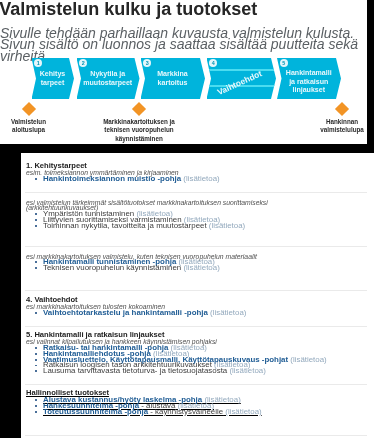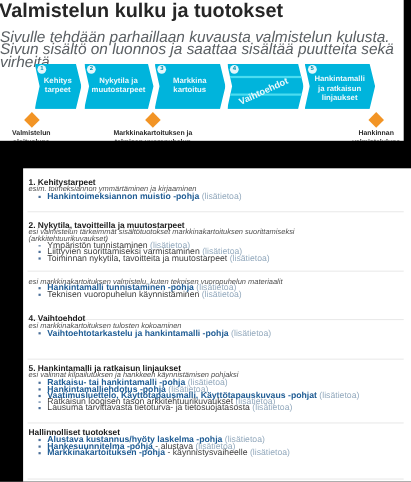--- a/index.html
+++ b/index.html
@@ -1,21 +1,21 @@
 <!DOCTYPE html>
 <html><head>
 <meta charset="utf-8">
 <title>Valmistelun kulku ja tuotokset</title>
 <style>
   html,body{margin:0;padding:0;}
   body{width:374px;height:438px;background:#000000;
        font-family:"Liberation Sans",sans-serif;overflow:hidden;position:relative;}
 
   
-  #top-card{position:absolute;left:0;top:0;width:367px;height:128px;background:#ffffff;overflow:hidden;}
+  #top-card{position:absolute;left:0;top:0;width:367px;height:144px;background:#ffffff;overflow:hidden;}
   #page-title{position:absolute;left:-0.8px;top:-1.5px;font-size:18px;font-weight:bold;
               color:#262626;letter-spacing:0px;white-space:nowrap;}
   #intro{position:absolute;left:0px;top:28px;width:369px;font-size:14px;font-style:italic;
          color:#5a5f63;line-height:11.3px;letter-spacing:0px;}
 
   
   #diagram{position:absolute;left:0;top:0;width:367px;height:144px;}
   .chev{position:absolute;top:58px;height:41px;background:#00b4dc;}
   .chev .num{position:absolute;left:3px;top:0.6px;width:8.4px;height:8.4px;border-radius:50%;
              background:#dff4f4;color:#4a7070;font-size:5.4px;font-weight:bold;
@@ -113,61 +113,60 @@
   <div id="doc-inner">
       <div class="sec" style="position: absolute; left: 0px; right: 0px; top: 3px;">
         <div class="sec-h">1. Kehitystarpeet</div>
         <div class="sec-d">esim. toimeksiannon ymmärtäminen ja kirjaaminen</div>
         <ul class="items">
           <li><span class="lk b">Hankintoimeksiannon muistio -pohja</span><span class="info"> (lisätietoa)</span></li>
         </ul>
       </div>
       <div class="hr" style="position: absolute; left: -1px; width: 342px; top: 34.3px;"></div>
       <div class="sec" style="position: absolute; left: 0px; right: 0px; top: 41.8px;">
-        <div class="sec-h">2. Nykytila, tavoitteilla ja muutostarpeet</div>
         <div class="sec-d">esi valmistelun tärkeimmät sisältötuotokset markkinakartoituksen suorittamiseksi
 (arkkitehtuurikuvaukset)</div>
         <ul class="items">
           <li><span class="plain">Ympäristön tunnistaminen</span><span class="info"> (lisätietoa)</span></li>
           <li><span class="plain">Liittyvien suorittamiseksi varmistaminen</span><span class="info"> (lisätietoa)</span></li>
           <li><span class="plain">Toiminnan nykytila, tavoitteita ja muutostarpeet</span><span class="info"> (lisätietoa)</span></li>
         </ul>
       </div>
       <div class="hr" style="position: absolute; left: -1px; width: 342px; top: 87.5px;"></div>
       <div class="sec" style="position: absolute; left: 0px; right: 0px; top: 95.5px;">
         <div class="sec-d">esi markkinakartoituksen valmistelu, kuten teknisen vuoropuhelun materiaalit</div>
         <ul class="items">
           <li><span class="lk b">Hankintamalli tunnistaminen -pohja</span><span class="info"> (lisätietoa)</span></li>
           <li><span class="plain">Teknisen vuoropuhelun käynnistäminen</span><span class="info"> (lisätietoa)</span></li>
         </ul>
       </div>
       <div class="hr" style="position: absolute; left: -1px; width: 342px; top: 131.5px;"></div>
-      <div class="sec" style="position: absolute; left: 0px; right: 0px; top: 127px;">
+      <div class="sec" style="position: absolute; left: 0px; right: 0px; top: 137px;">
         <div class="sec-h">4. Vaihtoehdot</div>
         <div class="sec-d">esi markkinakartoituksen tulosten kokoaminen</div>
         <ul class="items">
           <li><span class="lk b">Vaihtoehtotarkastelu ja hankintamalli -pohja</span><span class="info"> (lisätietoa)</span></li>
         </ul>
       </div>
       <div class="hr" style="position: absolute; left: -1px; width: 342px; top: 168.3px;"></div>
       <div class="sec" style="position: absolute; left: 0px; right: 0px; top: 171.9px;">
         <div class="sec-h">5. Hankintamalli ja ratkaisun linjaukset</div>
         <div class="sec-d">esi valinnat kilpailutuksen ja hankkeen käynnistämisen pohjaksi</div>
         <ul class="items">
           <li><span class="lk b">Ratkaisu- tai hankintamalli -pohja</span><span class="info"> (lisätietoa)</span></li>
           <li><span class="lk b">Hankintamalliehdotus -pohja</span><span class="info"> (lisätietoa)</span></li>
           <li><span class="lk b">Vaatimusluettelo, Käyttötapausmalli, Käyttötapauskuvaus -pohjat</span><span class="info"> (lisätietoa)</span></li>
           <li><span class="plain">Ratkaisun loogisen tason arkkitehtuurikuvaukset</span><span class="info"> (lisätietoa)</span></li>
           <li><span class="plain">Lausuma tarvittavasta tietoturva- ja tietosuojatasosta</span><span class="info"> (lisätietoa)</span></li>
         </ul>
       </div>
       <div class="hr" style="position: absolute; left: -1px; width: 342px; top: 225.6px;"></div>
-      <div class="sec" style="position: absolute; left: 0px; right: 0px; top: 229.8px;">
+      <div class="sec" style="position: absolute; left: 0px; right: 0px; top: 229.8px; text-decoration: underline;">
         <div class="sec-h">Hallinnolliset tuotokset</div>
         <ul class="items">
           <li><span class="lk b">Alustava kustannus/hyöty laskelma -pohja</span><span class="info"> (lisätietoa)</span></li>
           <li><span class="lk b">Hankesuunnitelma -pohja</span><span class="plain"> - alustava</span><span class="info"> (lisätietoa)</span></li>
-          <li><span class="lk b">Markkinakartoituksen -pohja</span><span class="plain"> - käynnistysvaiheelle</span><span class="info"> (lisätietoa)</span></li>
+          <li><span class="lk b">Toteutussuunnitelma -pohja</span><span class="plain"> - käynnistysvaiheelle</span><span class="info"> (lisätietoa)</span></li>
         </ul>
       </div>
       <div class="hr" style="position: absolute; left: -1px; width: 342px; top: 277.1px;"></div>
     </div>
 </div>
 
 </body></html>

